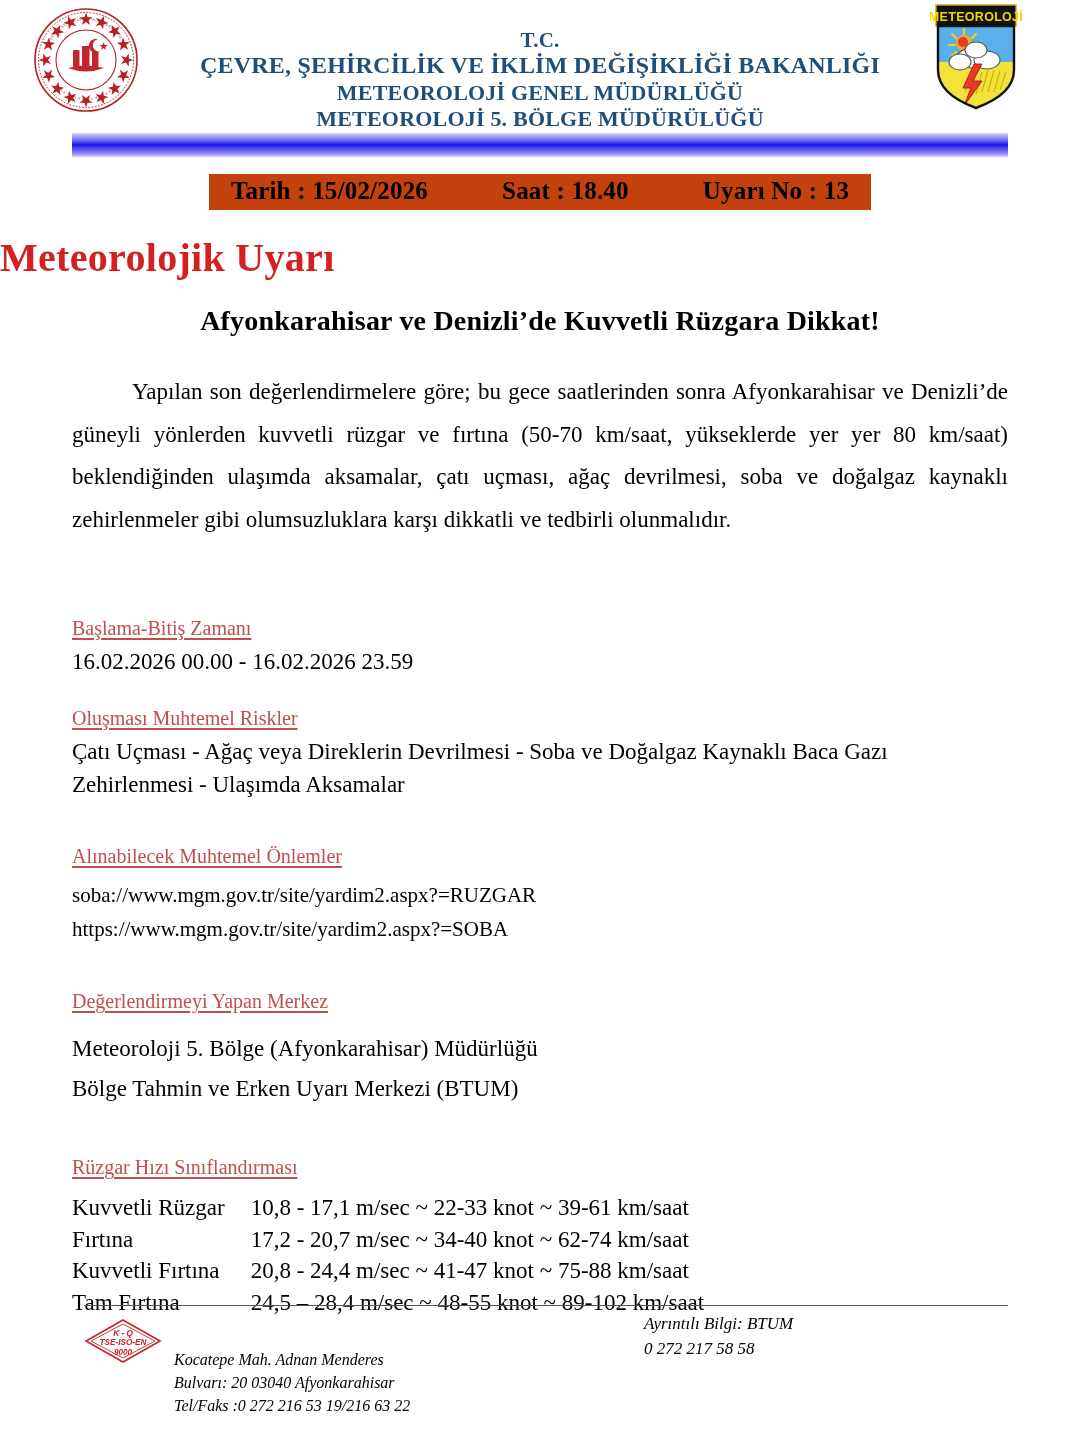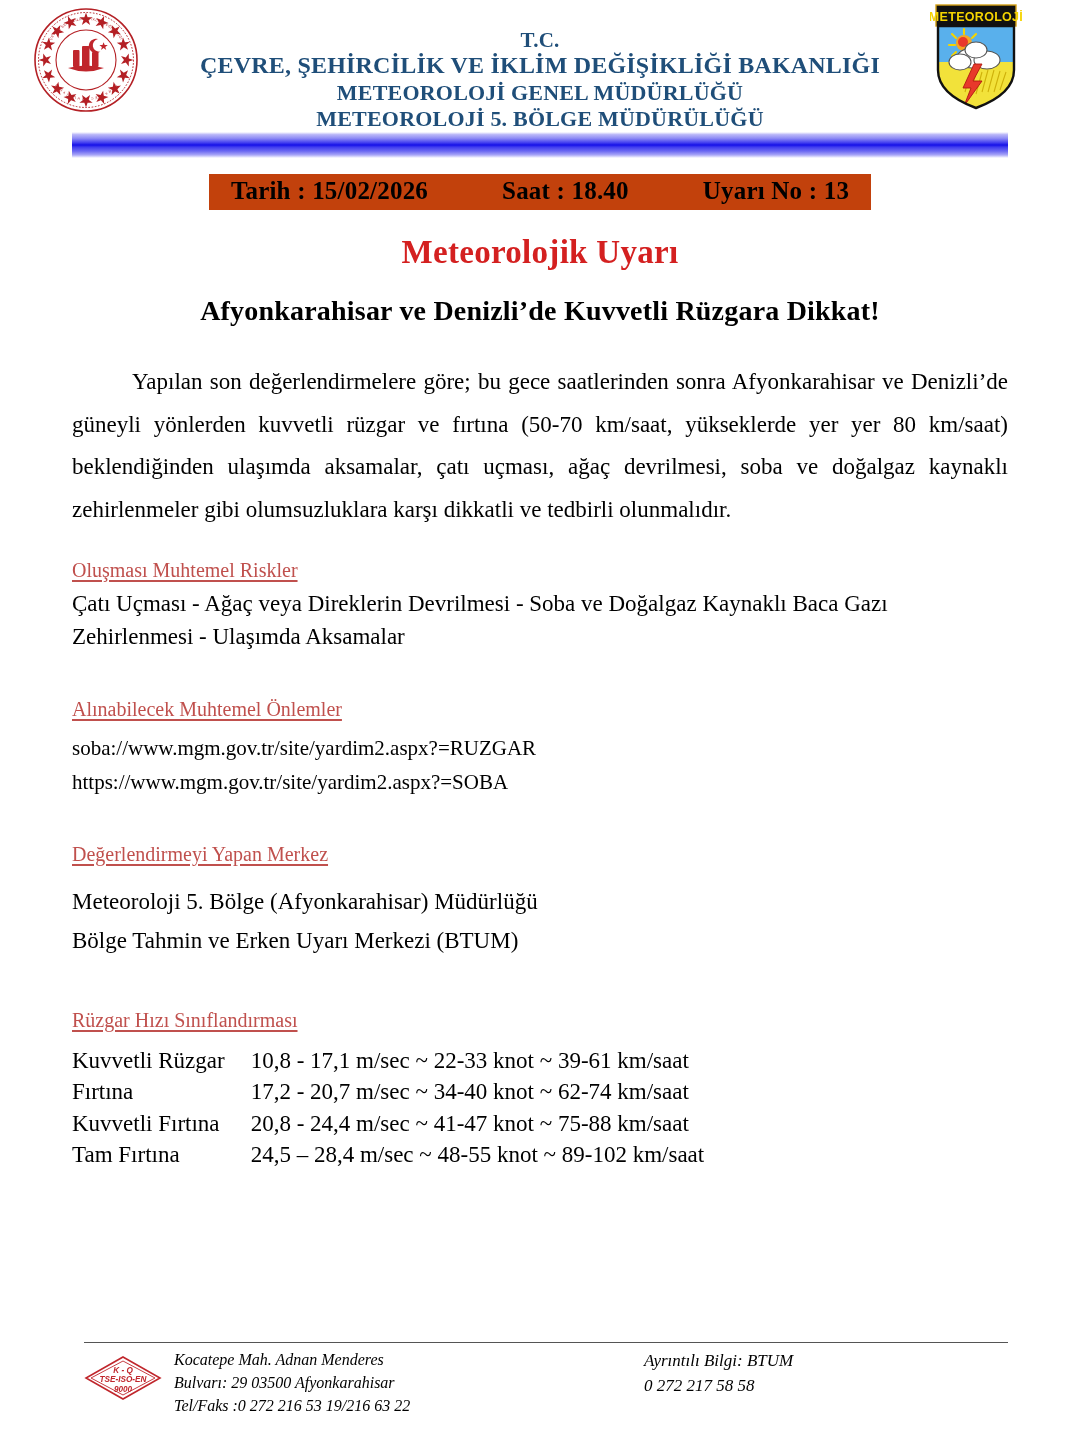--- a/index.html
+++ b/index.html
@@ -80,24 +80,23 @@
     display: flex;
     gap: 74px;
     font-weight: bold;
     font-size: 25px;
     letter-spacing: 0.2px;
     white-space: nowrap;
   }
 
   
   .main-title {
-    text-align: center;
     color: #D42020;
     font-weight: bold;
-    font-size: 33px;
+    font-size: 40px;
     margin-top: 24px;
     letter-spacing: 0.3px;
   }
   .sub-title {
     text-align: center;
     color: #000000;
     font-weight: bold;
     font-size: 28px;
     margin-top: 24px;
     letter-spacing: 0.2px;
@@ -191,20 +190,21 @@
     width: 78px;
     height: 46px;
     flex: 0 0 78px;
     margin-top: 6px;
   }
   .footer-addr {
     font-size: 16px;
     line-height: 1.42;
     margin-left: 12px;
     white-space: nowrap;
+    margin-top: 37px;
   }
   .footer-addr .ln { display: block; }
   .footer-right {
     font-size: 17px;
     line-height: 1.46;
     margin-left: 20px;
     white-space: nowrap;
   }
   .footer-right .ln { display: block; }
   .footer-cut {
@@ -336,20 +336,24 @@
   </div>
 </div>
 
 <div class="main-title">Meteorolojik Uyarı</div>
 <div class="sub-title">Afyonkarahisar ve Denizli’de Kuvvetli Rüzgara Dikkat!</div>
 
 <div class="body-para">Yapılan son değerlendirmelere göre; bu gece saatlerinden sonra Afyonkarahisar ve Denizli’de güneyli yönlerden kuvvetli rüzgar ve fırtına (50-70 km/saat, yükseklerde yer yer 80 km/saat) beklendiğinden ulaşımda aksamalar, çatı uçması, ağaç devrilmesi, soba ve doğalgaz kaynaklı zehirlenmeler gibi olumsuzluklara karşı dikkatli ve tedbirli olunmalıdır.</div>
 
 <div class="sections">
 
+  <div class="sp-start">
+    <div class="sec-head">Başlama-Bitiş Zamanı</div>
+    <div class="sec-body">16.02.2026 00.00 - 16.02.2026 23.59</div>
+  </div>
 
   <div class="sp-risks">
     <div class="sec-head">Oluşması Muhtemel Riskler</div>
     <div class="sec-body">
       <span class="ln">Çatı Uçması - Ağaç veya Direklerin Devrilmesi - Soba ve Doğalgaz Kaynaklı Baca Gazı</span>
       <span class="ln">Zehirlenmesi - Ulaşımda Aksamalar</span>
     </div>
   </div>
 
   <div class="sp-measure">
@@ -402,21 +406,21 @@
         <svg viewBox="0 0 78 46" width="78" height="46" aria-hidden="true">
           <polygon points="39,2 76,23 39,44 2,23" fill="#ffffff" stroke="#C0262C" stroke-width="1.6"></polygon>
           <polygon points="39,6 71,23 39,40 7,23" fill="none" stroke="#C0262C" stroke-width="0.9"></polygon>
           <text x="39" y="17.5" text-anchor="middle" font-size="8.2" font-weight="bold" fill="#C0262C" font-family="Liberation Sans, sans-serif">K - Q</text>
           <text x="39" y="27" text-anchor="middle" font-size="8.2" font-weight="bold" fill="#C0262C" font-family="Liberation Sans, sans-serif">TSE-ISO-EN</text>
           <text x="39" y="36.5" text-anchor="middle" font-size="8.2" font-weight="bold" fill="#C0262C" font-family="Liberation Sans, sans-serif">9000</text>
         </svg>
       </div>
       <div class="footer-addr">
         <span class="ln">Kocatepe Mah. Adnan Menderes</span>
-        <span class="ln">Bulvarı: 29 03500 Afyonkarahisar</span>
+        <span class="ln">Bulvarı: 20 03040 Afyonkarahisar</span>
         <span class="ln">Tel/Faks :0 272 216 53 19/216 63 22</span>
         <span class="footer-cut">&nbsp;&nbsp;&nbsp;&nbsp;&nbsp;&nbsp;</span>
       </div>
     </div>
 
     <div class="footer-right">
       <span class="ln">Ayrıntılı Bilgi: BTUM</span>
       <span class="ln">0 272 217 58 58</span>
     </div>
 

